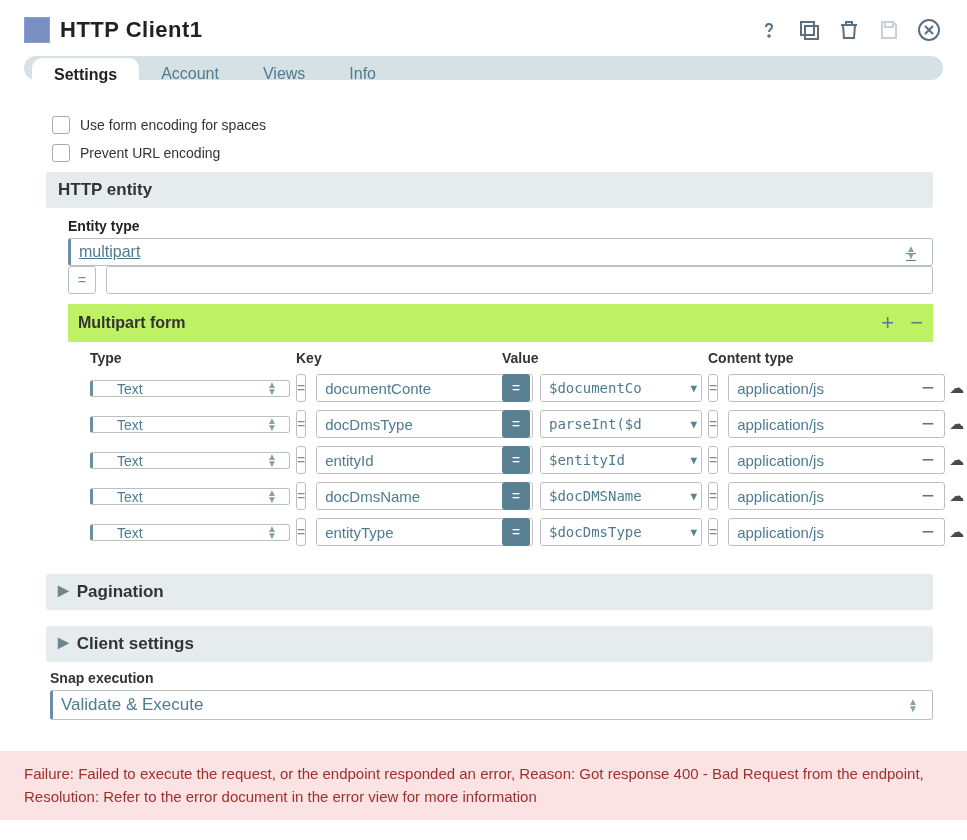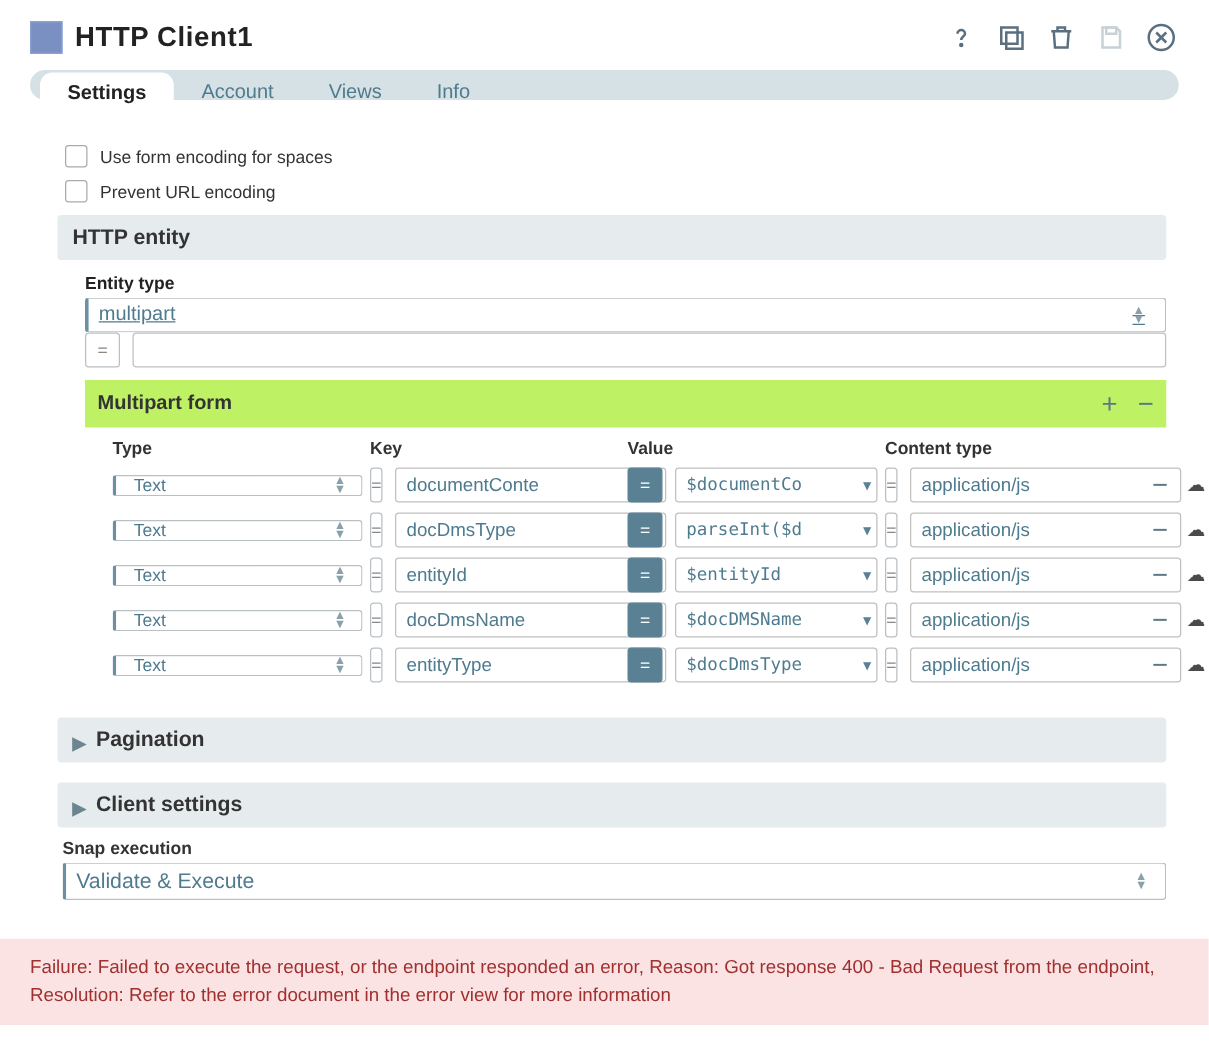--- a/index.html
+++ b/index.html
@@ -106,21 +106,21 @@
 }
 .section-bar {
   background: #e6ecee;
   padding: 8px 12px;
   font-weight: 700;
   font-size: 17px;
   color: #333;
   border-radius: 3px;
   margin-top: 6px;
   display: flex;
-  align-items: flex-end;
+  align-items: flex-start;
 }
 .section-bar .chevron {
   margin-right: 8px;
   color: #6e8590;
   font-size: 14px;
 }
 .field-label {
   font-weight: 700;
   font-size: 14px;
   margin: 10px 0 4px 22px;
@@ -195,22 +195,22 @@
   align-items:center;
   padding: 4px 0;
 }
 .grid-header { font-weight:700; padding-left:22px;}
 .grid-row { padding-left:22px;}
 .type-select {
   border:1px solid #b8c0c4;
   border-left:3px solid #6c8fa3;
   border-radius:3px;
   height:17px;
-  padding:0 14px;
-  display:flex; align-items:center;
+  padding:0 24px;
+  display:flex; align-items:flex-start;
   color:#4f7b8f;
   position:relative;
 }
 .type-select .stepper{position:absolute; right:4px;}
 .key-cell, .ct-cell { display:flex; align-items:center; gap:4px;}
 .key-cell input, .ct-cell input {
   flex:1; height:28px; border:1px solid #c0c0c0; border-radius:3px; padding:0 8px;
   font-size:15px; color:#4f7b8f;
 }
 .value-cell { display:flex; align-items:center; gap:4px;}

